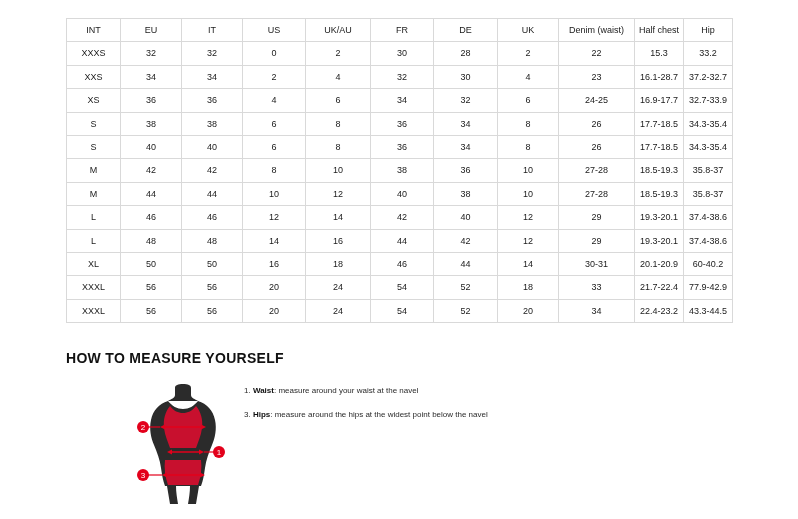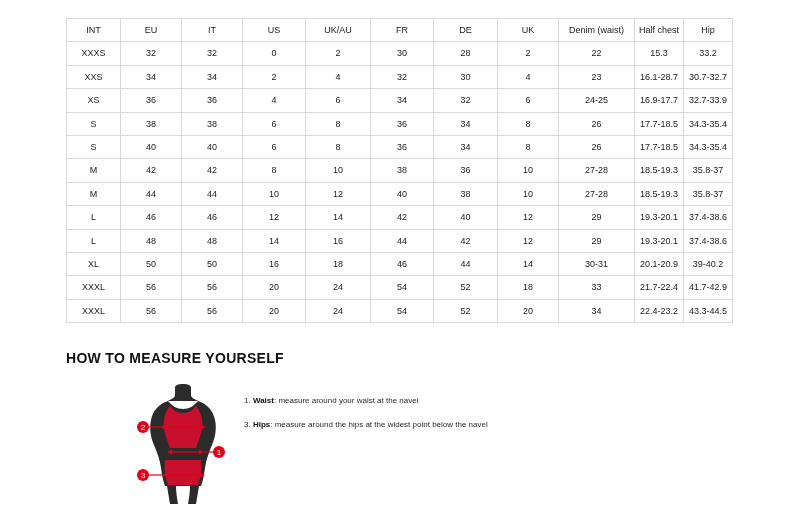--- a/index.html
+++ b/index.html
@@ -84,21 +84,21 @@
   .figure-box {
     position: absolute;
     left: 52px;
     top: 6px;
     width: 130px;
     height: 125px;
   }
   .steps {
     position: absolute;
     left: 178px;
-    top: 19px;
+    top: 9px;
     width: 500px;
   }
   .step {
     font-size: 8px;
     color: #2a2a2a;
     line-height: 11px;
     margin-bottom: 13px;
     white-space: nowrap;
   }
   .step b {
@@ -167,21 +167,21 @@
           <td>XXS</td>
           <td>34</td>
           <td>34</td>
           <td>2</td>
           <td>4</td>
           <td>32</td>
           <td>30</td>
           <td>4</td>
           <td>23</td>
           <td>16.1-28.7</td>
-          <td>30.7-32.7</td>
+          <td>37.2-32.7</td>
         </tr>
         <tr>
           <td>XS</td>
           <td>36</td>
           <td>36</td>
           <td>4</td>
           <td>6</td>
           <td>34</td>
           <td>32</td>
           <td>6</td>
@@ -271,34 +271,34 @@
           <td>XL</td>
           <td>50</td>
           <td>50</td>
           <td>16</td>
           <td>18</td>
           <td>46</td>
           <td>44</td>
           <td>14</td>
           <td>30-31</td>
           <td>20.1-20.9</td>
-          <td>39-40.2</td>
+          <td>60-40.2</td>
         </tr>
         <tr>
           <td>XXXL</td>
           <td>56</td>
           <td>56</td>
           <td>20</td>
           <td>24</td>
           <td>54</td>
           <td>52</td>
           <td>18</td>
           <td>33</td>
           <td>21.7-22.4</td>
-          <td>41.7-42.9</td>
+          <td>77.9-42.9</td>
         </tr>
         <tr>
           <td>XXXL</td>
           <td>56</td>
           <td>56</td>
           <td>20</td>
           <td>24</td>
           <td>54</td>
           <td>52</td>
           <td>20</td>

